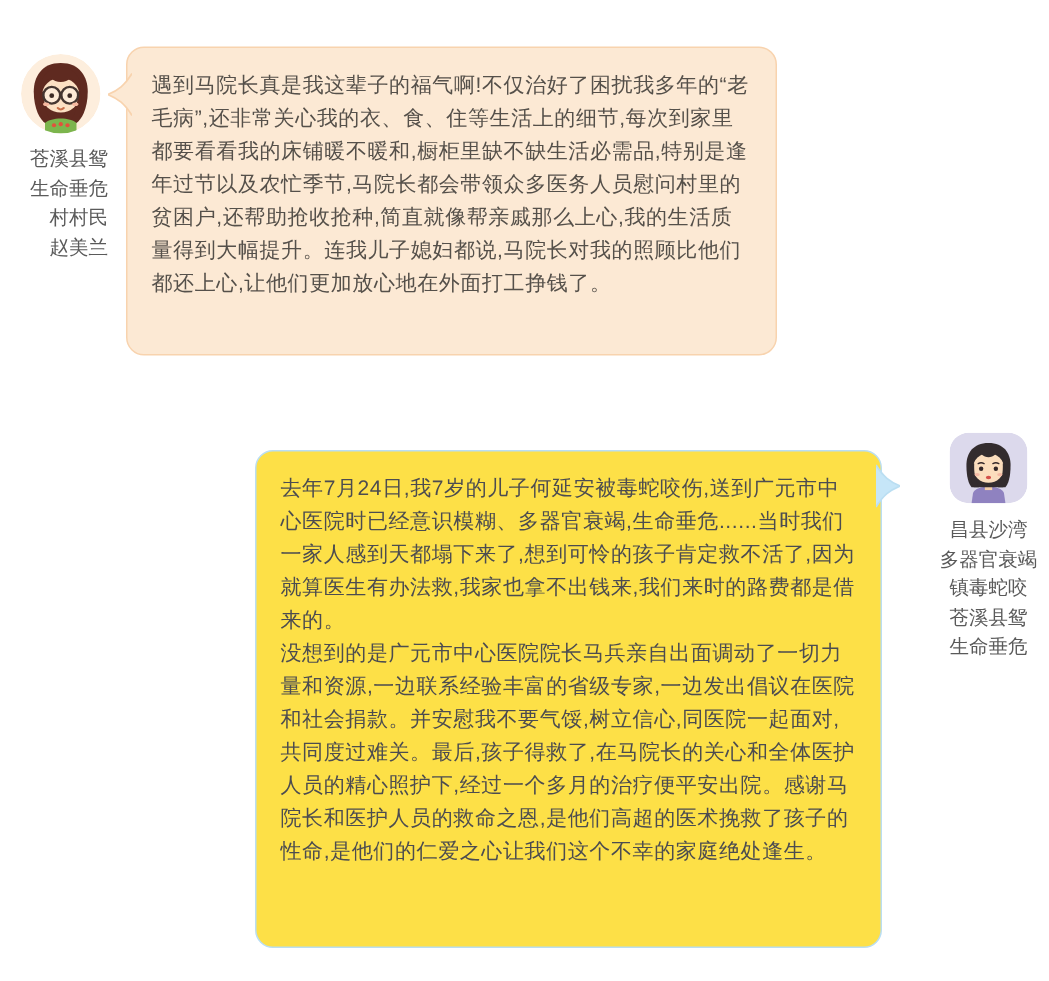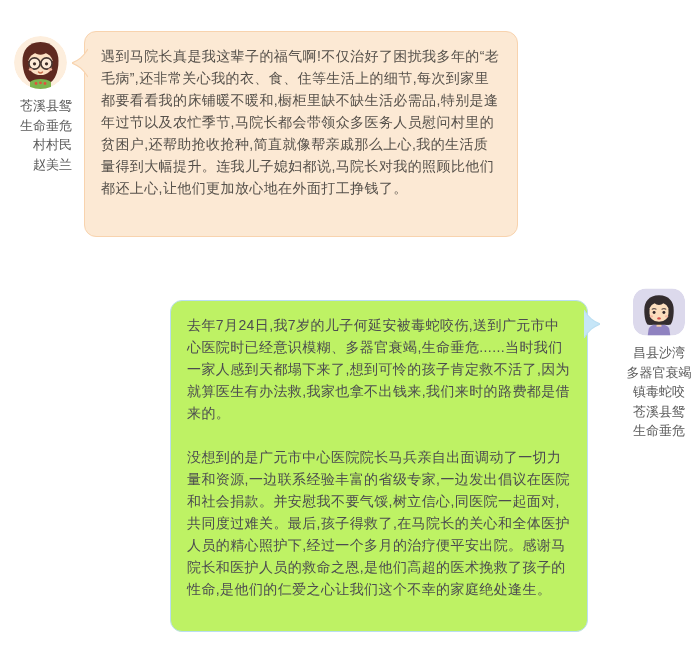--- a/index.html
+++ b/index.html
@@ -30,30 +30,30 @@
   .bubble {
     position: absolute;
     box-sizing: border-box;
     border-radius: 12px;
     padding: 13px 16px;
     font-size: 14px;
     line-height: 22px;
     letter-spacing: 0.4px;
   }
   .bubble p { margin: 0; }
-  .bubble p + p { margin-top: 22px; }
+  .bubble p + p { }
   .bubble-orange {
     left: 84px; top: 31px; width: 434px; min-height: 206px;
     background: #fce9d4;
     border: 1px solid #f8d3ae;
     color: #55504a;
   }
   .bubble-blue {
     left: 170px; top: 300px; width: 418px; min-height: 332px;
-    background: #bef264;
+    background: #fde047;
     border: 1px solid #badef2;
     color: #4c4c50;
   }
   .tail {
     position: absolute;
     width: 16px; height: 30px;
   }
   .tail-left  { left: -13px;  top: 16px; }
   .tail-right { right: -13px; top: 8px; }
 </style>

